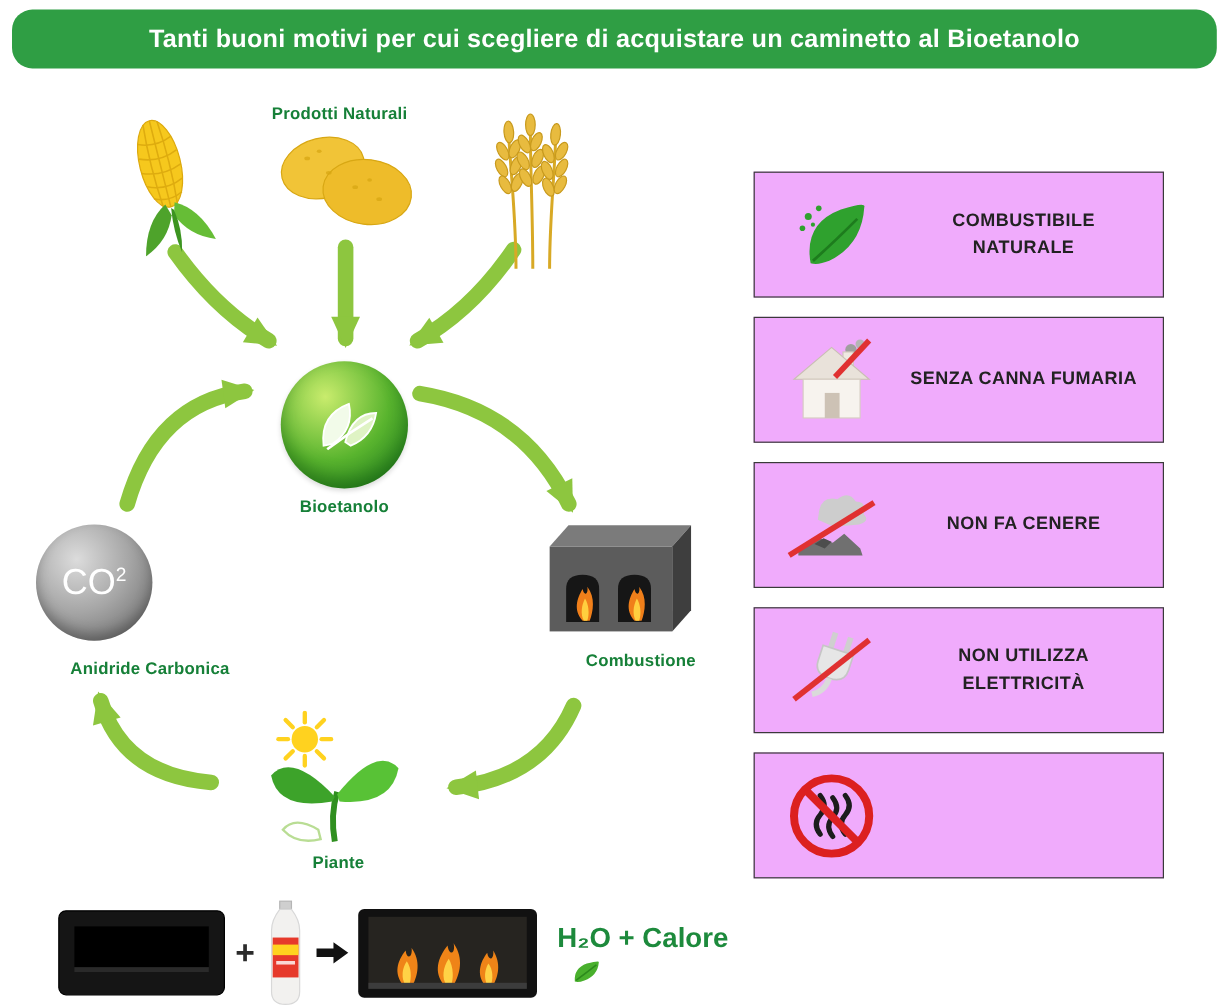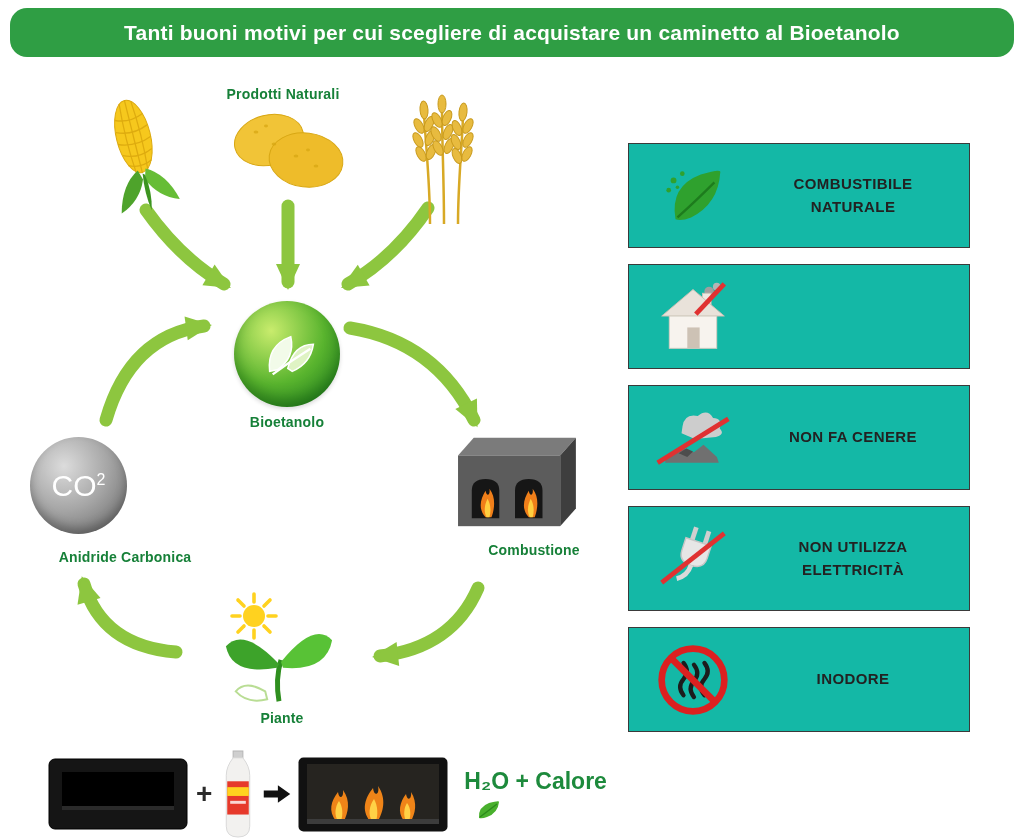--- a/index.html
+++ b/index.html
@@ -42,21 +42,21 @@
     display:flex; align-items:center; justify-content:center;
     color:#ffffff; font-weight:normal; font-size:30px;
   }
   .co2-sphere sup { font-size:16px; margin-top:-16px; }
 
   .benefits {
     position:absolute; left:628px; top:143px; width:342px;
     display:flex; flex-direction:column; gap:16px;
   }
   .benefit-box {
-    height:105px; border:1px solid #3a3a3a; background:#14b8a6;
+    height:105px; border:1px solid #3a3a3a; background:#f0abfc;
     display:flex; align-items:center;
   }
   .benefit-icon { width:128px; display:flex; align-items:center; justify-content:center; }
   .benefit-label {
     flex:1; padding-right:20px; text-align:center;
     font-weight:bold; font-size:15px; color:#222222;
     letter-spacing:.4px; line-height:1.5;
   }
 
   .equation {
@@ -241,20 +241,21 @@
       <svg viewBox="0 0 90 78" width="86" height="74">
         <circle cx="62" cy="12" r="5" fill="#9f9f9f"></circle>
           <circle cx="70" cy="7" r="4" fill="#b5b5b5"></circle>
         <rect x="55" y="14" width="9" height="14" fill="#efe9e2" stroke="#cfc6bb"></rect>
         <polygon points="12,38 45,10 78,38" fill="#e9e2da" stroke="#c9bfb3"></polygon>
         <rect x="20" y="38" width="50" height="34" fill="#f7f3ee" stroke="#d6cdc2"></rect>
         <rect x="39" y="50" width="13" height="22" fill="#cdc2b5"></rect>
         <line x1="78" y1="4" x2="48" y2="36" stroke="#e03131" stroke-width="5"></line>
       </svg>
     </div>
+    <div class="benefit-label">SENZA CANNA FUMARIA</div>
   </div>
 
   <div class="benefit-box">
     <div class="benefit-icon">
       <svg viewBox="0 0 90 72" width="86" height="70">
         <path d="M34,24 q2,-14 16,-11 q10,-8 16,2 q10,0 7,11 q6,6 -4,9 l-22,2 -14,-6 z" fill="#cdcdcd"></path>
         <path d="M16,58 l16,-12 14,5 10,-8 14,13 2,6 -56,0 z" fill="#707070"></path>
         <path d="M30,52 l8,-5 7,3 -6,6 z" fill="#4d4d4d"></path>
         <line x1="8" y1="62" x2="82" y2="16" stroke="#e03131" stroke-width="5"></line>
       </svg>
@@ -282,21 +283,20 @@
       <svg viewBox="0 0 80 80" width="76" height="76">
         <g stroke="#1c1c1c" stroke-width="4.5" fill="none" stroke-linecap="round">
           <path d="M30,56 q-7,-9 0,-17 q7,-8 0,-17"></path>
           <path d="M41,58 q-7,-9 0,-17 q7,-8 0,-17"></path>
           <path d="M52,56 q-7,-9 0,-17 q7,-8 0,-17"></path>
         </g>
         <circle cx="40" cy="40" r="33" fill="none" stroke="#dc2020" stroke-width="7"></circle>
         <line x1="17" y1="17" x2="63" y2="63" stroke="#dc2020" stroke-width="7"></line>
       </svg>
     </div>
-    <div class="benefit-label">INODORE</div>
   </div>
 
 </div>
 
 <div class="equation">
 
   <svg viewBox="0 0 140 72" width="140" height="72">
     <rect x="1" y="1" width="138" height="70" rx="6" fill="#151515" stroke="#000"></rect>
     <rect x="14" y="14" width="112" height="34" fill="#000"></rect>
     <rect x="14" y="48" width="112" height="4" fill="#2a2a2a"></rect>

